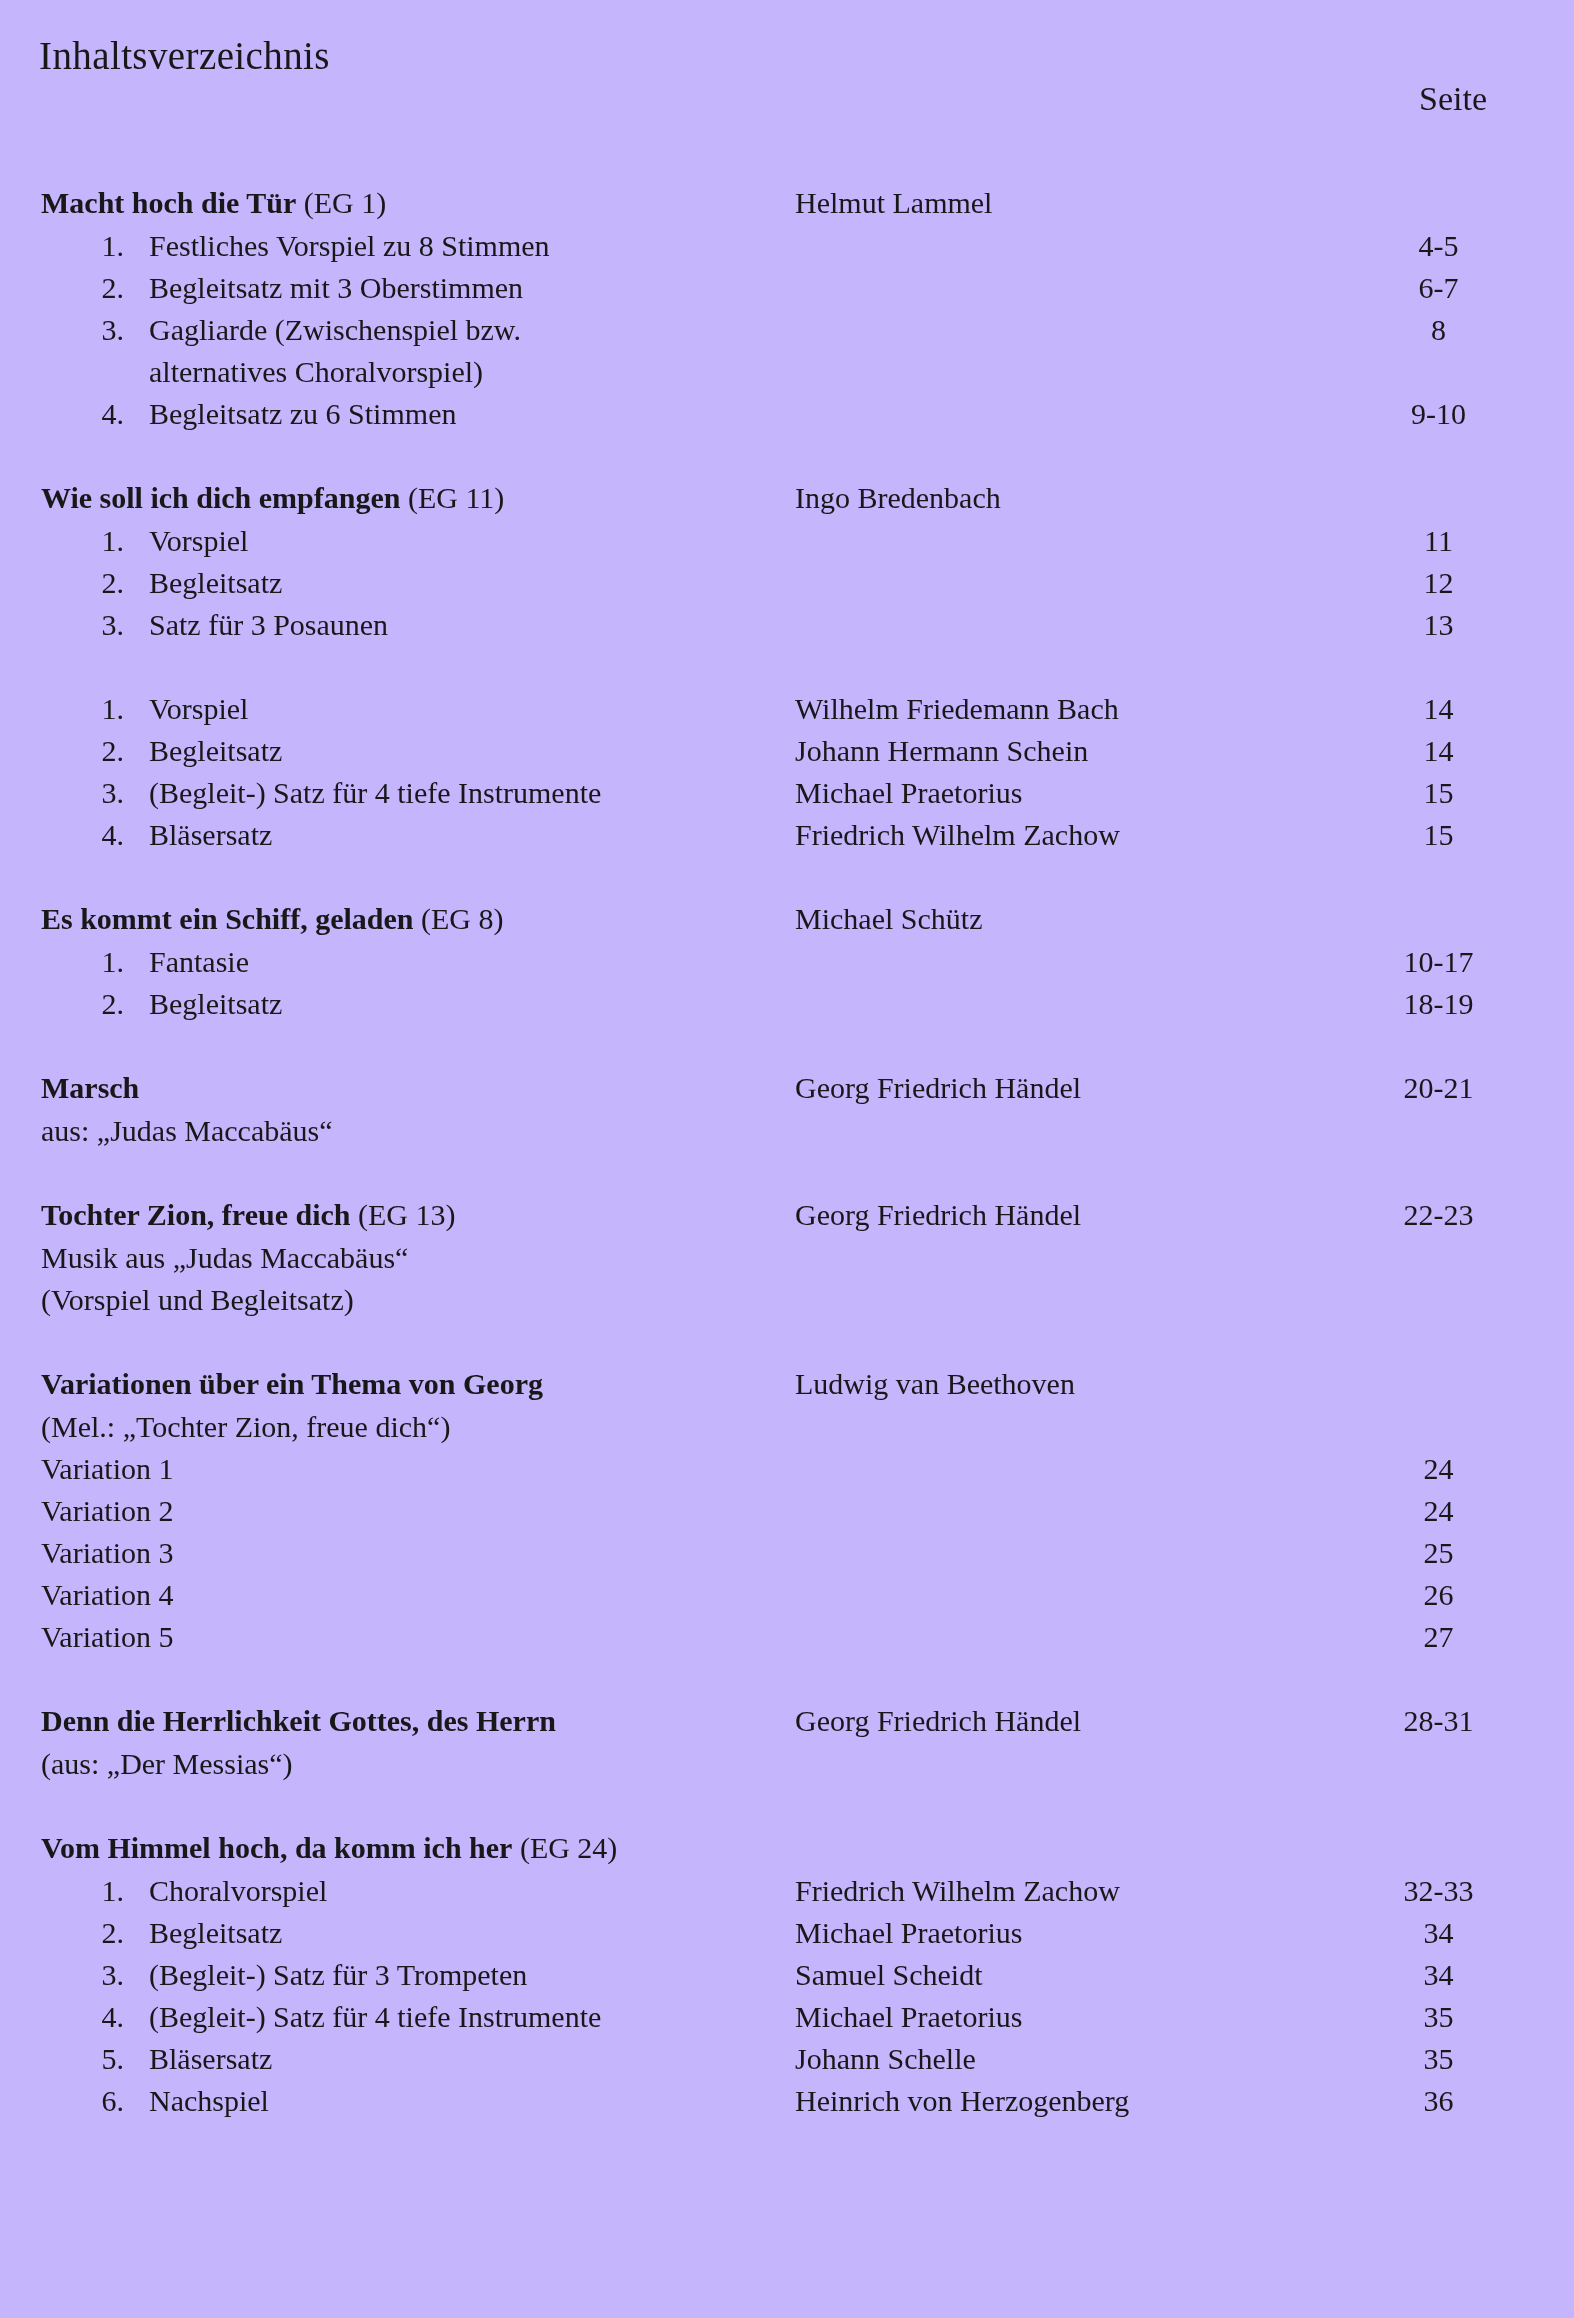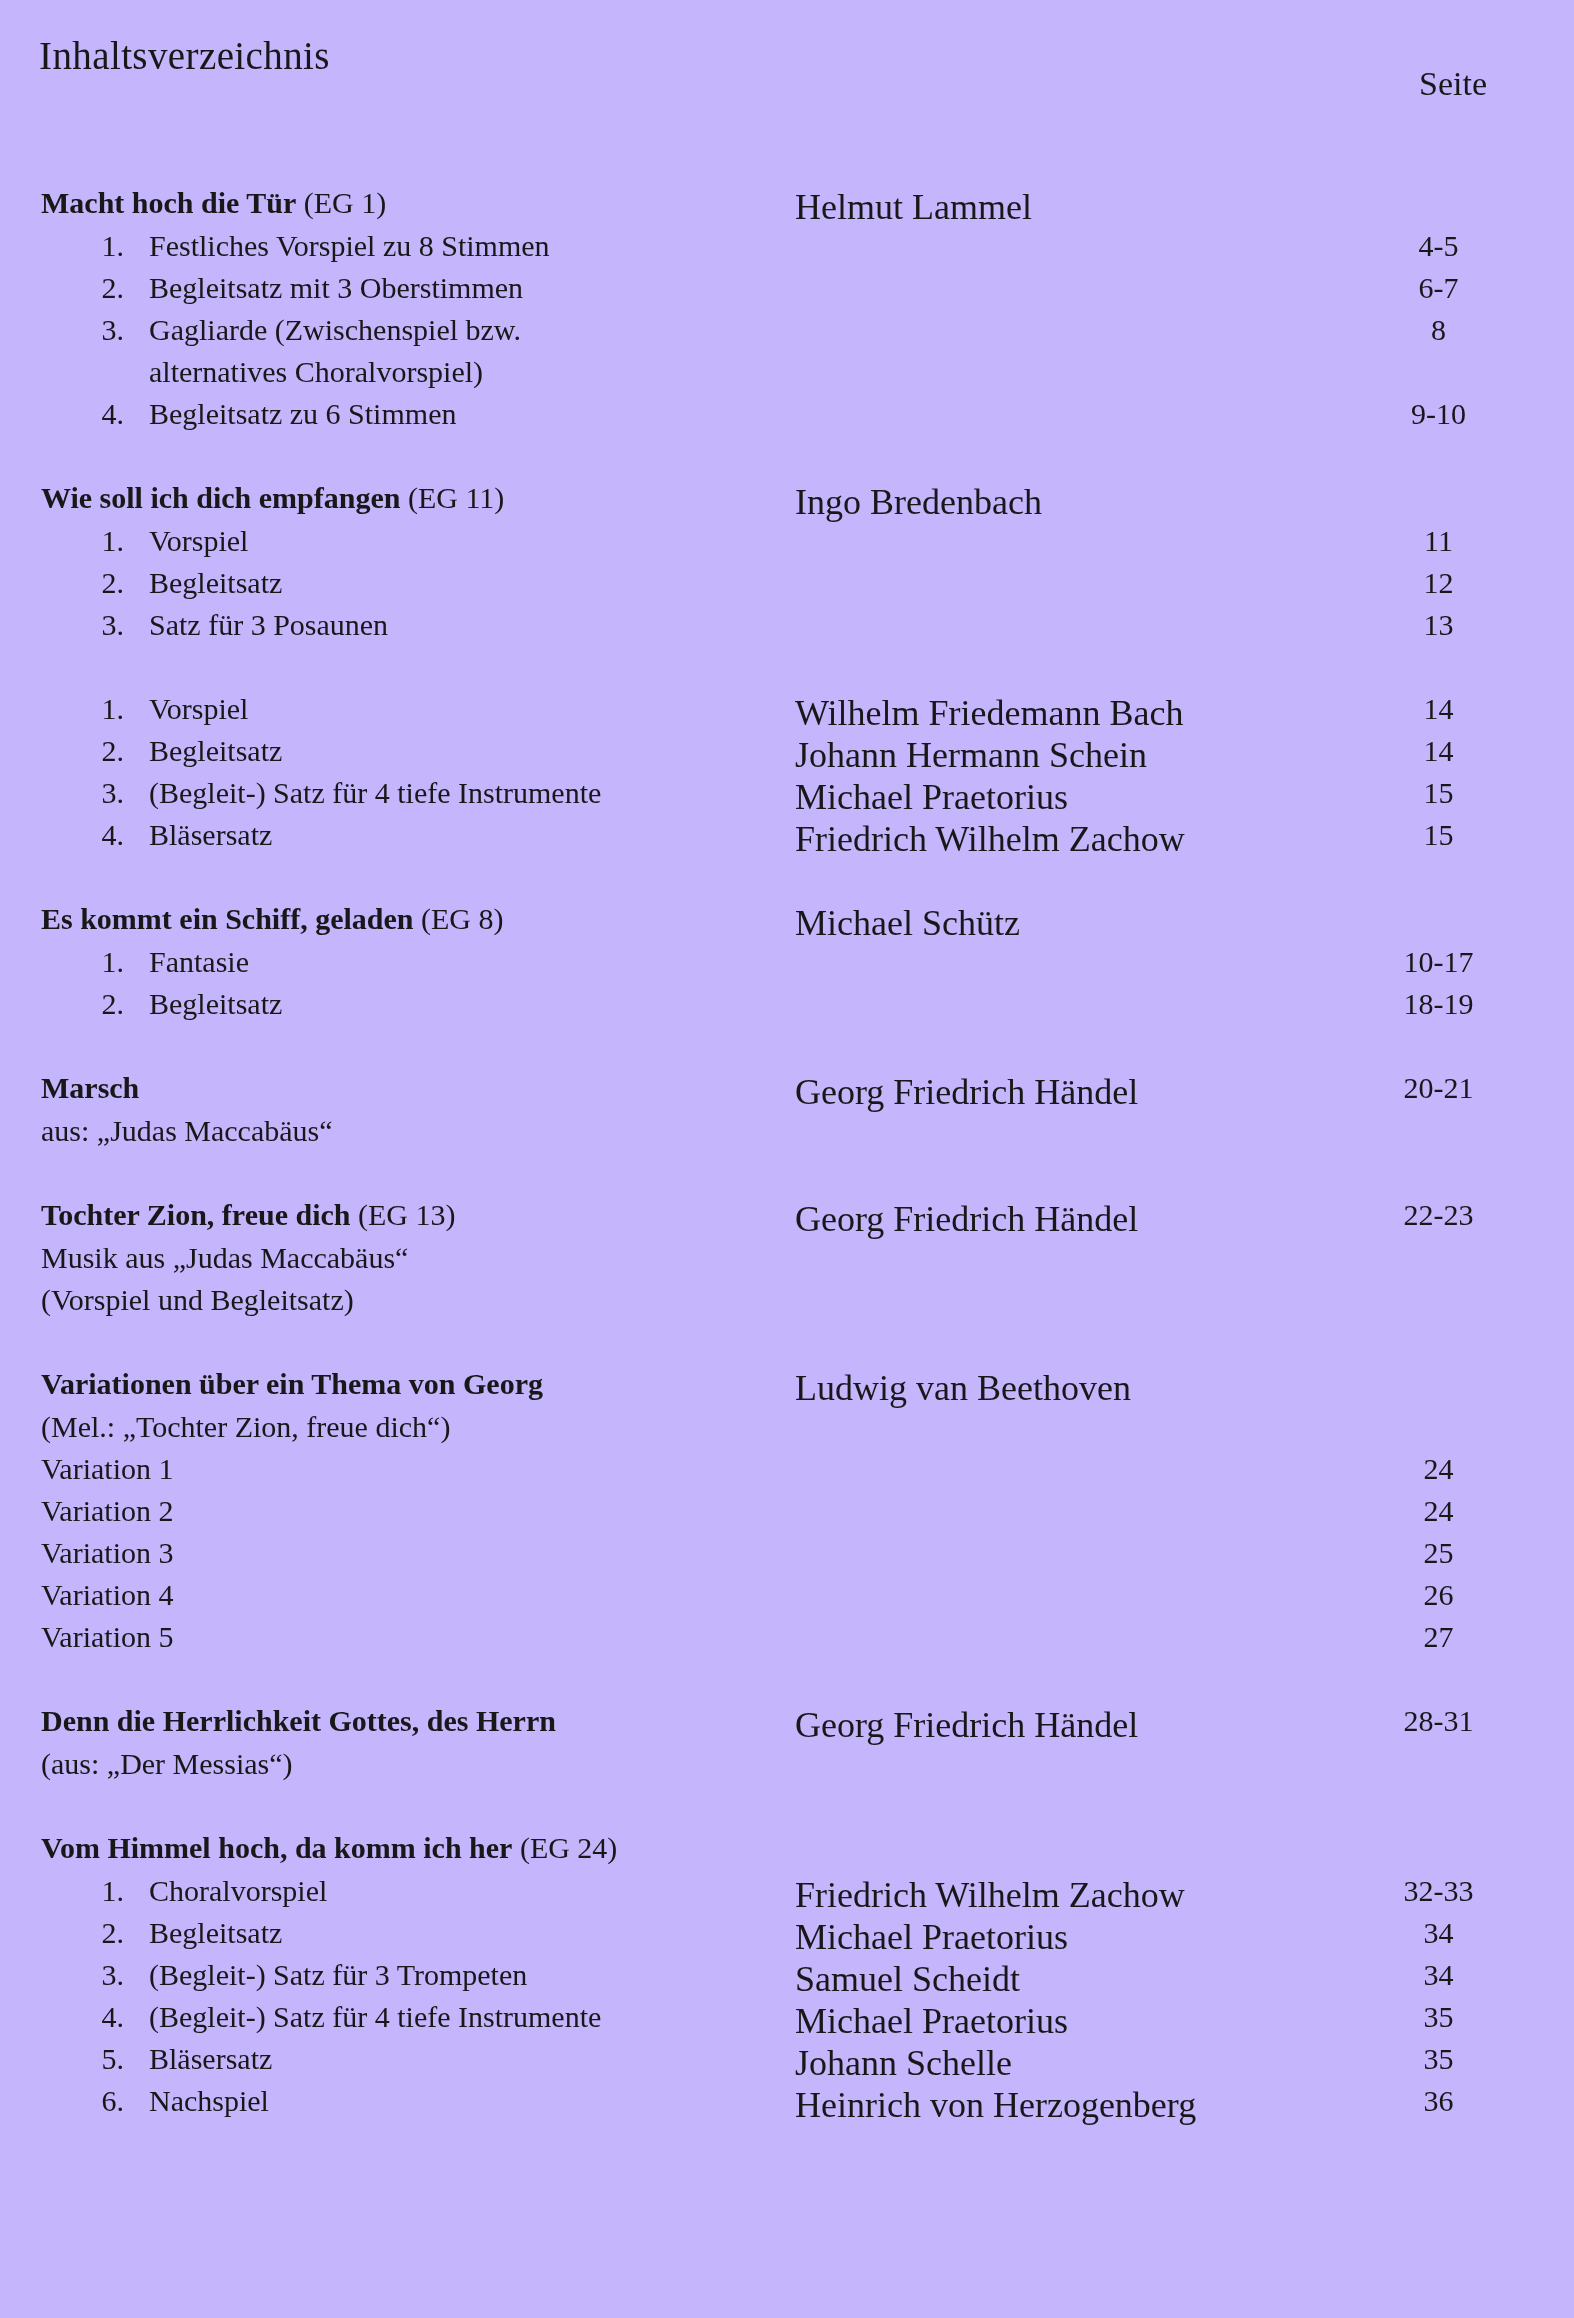--- a/index.html
+++ b/index.html
@@ -25,21 +25,21 @@
   .doc-title {
     position: absolute;
     left: 39px;
     top: 33px;
     font-size: 39px;
     letter-spacing: 0.4px;
   }
   .seite-label {
     position: absolute;
     left: 1419px;
-    top: 65px;
+    top: 80px;
     font-size: 34px;
   }
 
   
   .content {
     position: absolute;
     left: 0;
     top: 186px;
     width: 1554px;
   }
@@ -74,21 +74,21 @@
   }
   .itemtext {
     position: absolute;
     left: 149px;
     font-size: 30px;
     white-space: nowrap;
   }
   .col-composer {
     position: absolute;
     left: 795px;
-    font-size: 36px;
+    font-size: 30px;
     white-space: nowrap;
   }
   .col-page {
     position: absolute;
     left: 1390px;
     width: 97px;
     text-align: center;
     font-size: 30px;
     white-space: nowrap;
   }

